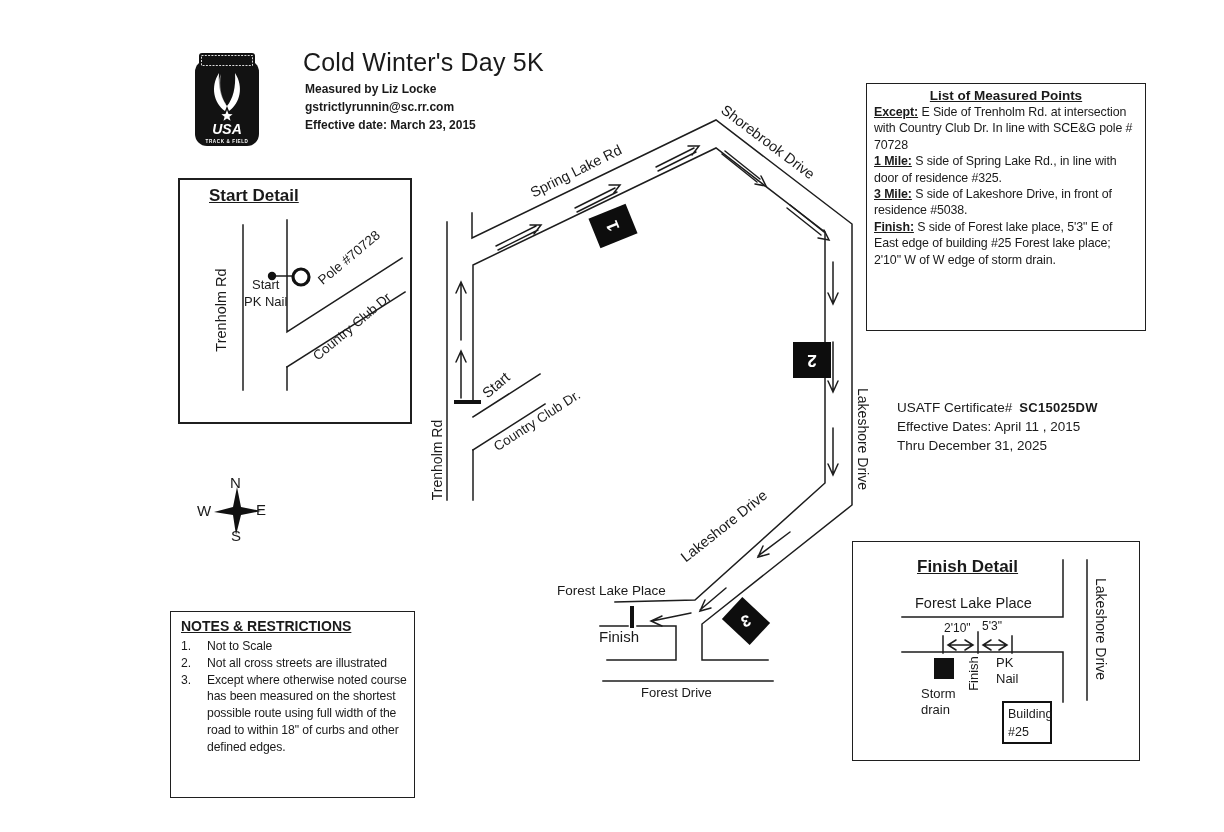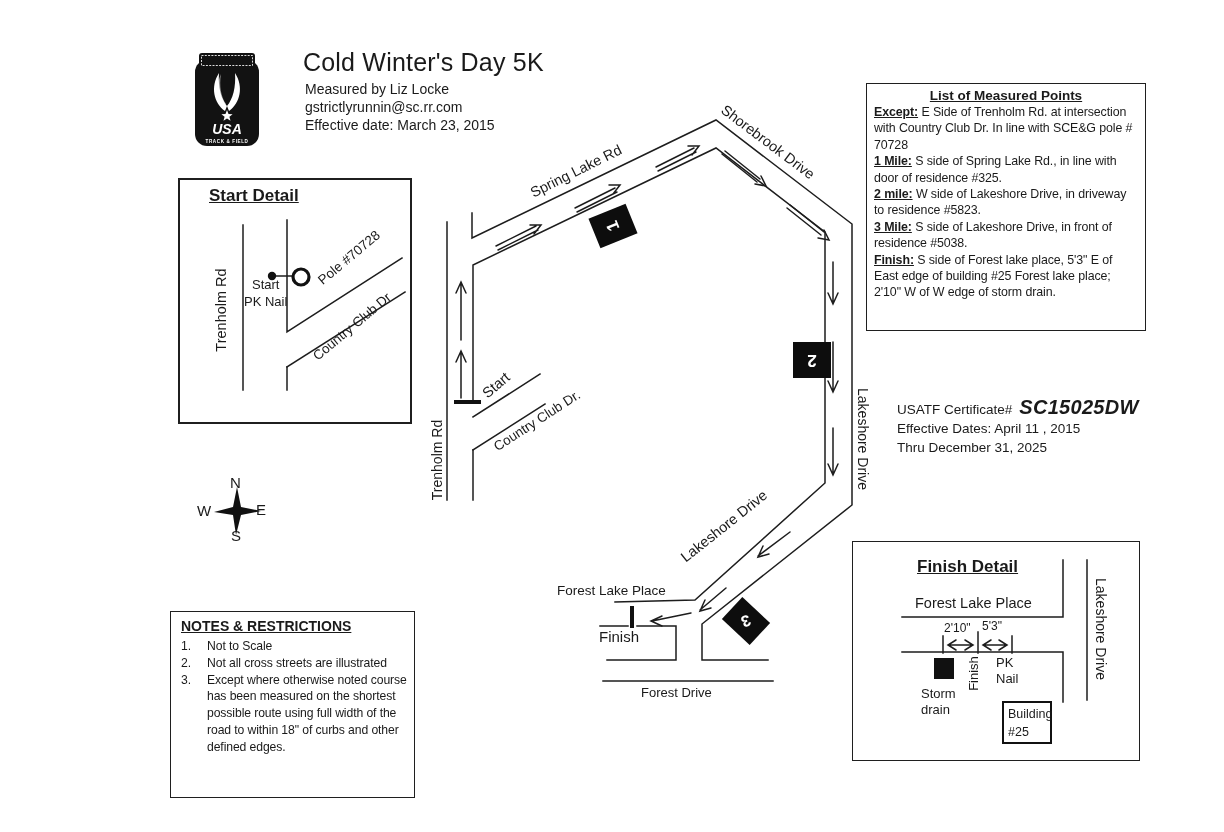--- a/index.html
+++ b/index.html
@@ -5,28 +5,28 @@
   html,body{margin:0;padding:0;background:#ffffff;}
   #stage{position:relative;width:1224px;height:832px;background:#fff;overflow:hidden;
          font-family:"Liberation Sans",sans-serif;color:#1a1a1a;}
   .abs{position:absolute;}
   .lbl{position:absolute;white-space:nowrap;color:#1a1a1a;}
   .rot{text-align:center;}
   .box{position:absolute;border:1.6px solid #1f1f1f;background:transparent;box-sizing:border-box;}
   .bu{font-weight:bold;text-decoration:underline;}
   
   #page-title{font-size:25px;letter-spacing:.2px;}
-  .hdr-lines{font-size:14px;line-height:18px;}
+  .hdr-lines{font-size:12px;line-height:18px;font-weight:bold;}
   
   .mp-box{padding:2px 7px;margin-top:36px;}
   .mp-title{text-align:center;font-size:13.5px;margin:2px 0 1px 0;}
   .mp{margin:0;font-size:12.4px;line-height:16.4px;letter-spacing:-0.1px;}
   
   .cert-line{font-size:13.5px;line-height:19px;}
-  .cert-num{font-size:20px;font-weight:bold;margin-left:7px;letter-spacing:.3px;font-style:italic;}
+  .cert-num{font-size:13px;font-weight:bold;margin-left:7px;letter-spacing:.3px;}
   
   .notes-box{padding:6px 6px 6px 10px;}
   .notes-title{font-size:14px;margin-bottom:4px;}
   .note-row{display:flex;font-size:12.2px;line-height:16.8px;letter-spacing:-0.1px;}
   .note-num{width:26px;flex:0 0 26px;}
   .note-txt{flex:1;}
   
   .detail-title{font-size:17px;}
   svg text{font-family:"Liberation Sans",sans-serif;}
 </style>
@@ -126,21 +126,20 @@
   <div class="abs hdr-lines" style="left:305px;top:80px;">
     <div>Measured by Liz Locke</div>
     <div>gstrictlyrunnin@sc.rr.com</div>
     <div>Effective date: March 23, 2015</div>
   </div>
 
   <div class="box mp-box" style="left:866px;top:47px;width:280px;height:248px;">
     <div class="mp-title bu">List of Measured Points</div>
     <p class="mp"><span class="bu">Except:</span><span> E Side of Trenholm Rd. at intersection with Country Club Dr. In line with SCE&amp;G pole # 70728</span></p>
     <p class="mp"><span class="bu">1 Mile:</span><span> S side of Spring Lake Rd., in line with door of residence #325.</span></p>
-    <p class="mp"><span class="bu">2 mile:</span><span> W side of Lakeshore Drive, in driveway to residence #5823.</span></p>
     <p class="mp"><span class="bu">3 Mile:</span><span> S side of Lakeshore Drive, in front of residence #5038.</span></p>
     <p class="mp"><span class="bu">Finish:</span><span> S side of Forest lake place, 5'3" E of East edge of building #25 Forest lake place; 2'10" W of W edge of storm drain.</span></p>
   </div>
 
   <div class="abs" style="left:897px;top:398px;">
     <div class="cert-line">
       <span>USATF Certificate#</span><span class="cert-num">SC15025DW</span>
     </div>
     <div class="cert-line">Effective Dates: April 11 , 2015</div>
     <div class="cert-line">Thru December 31, 2025</div>

